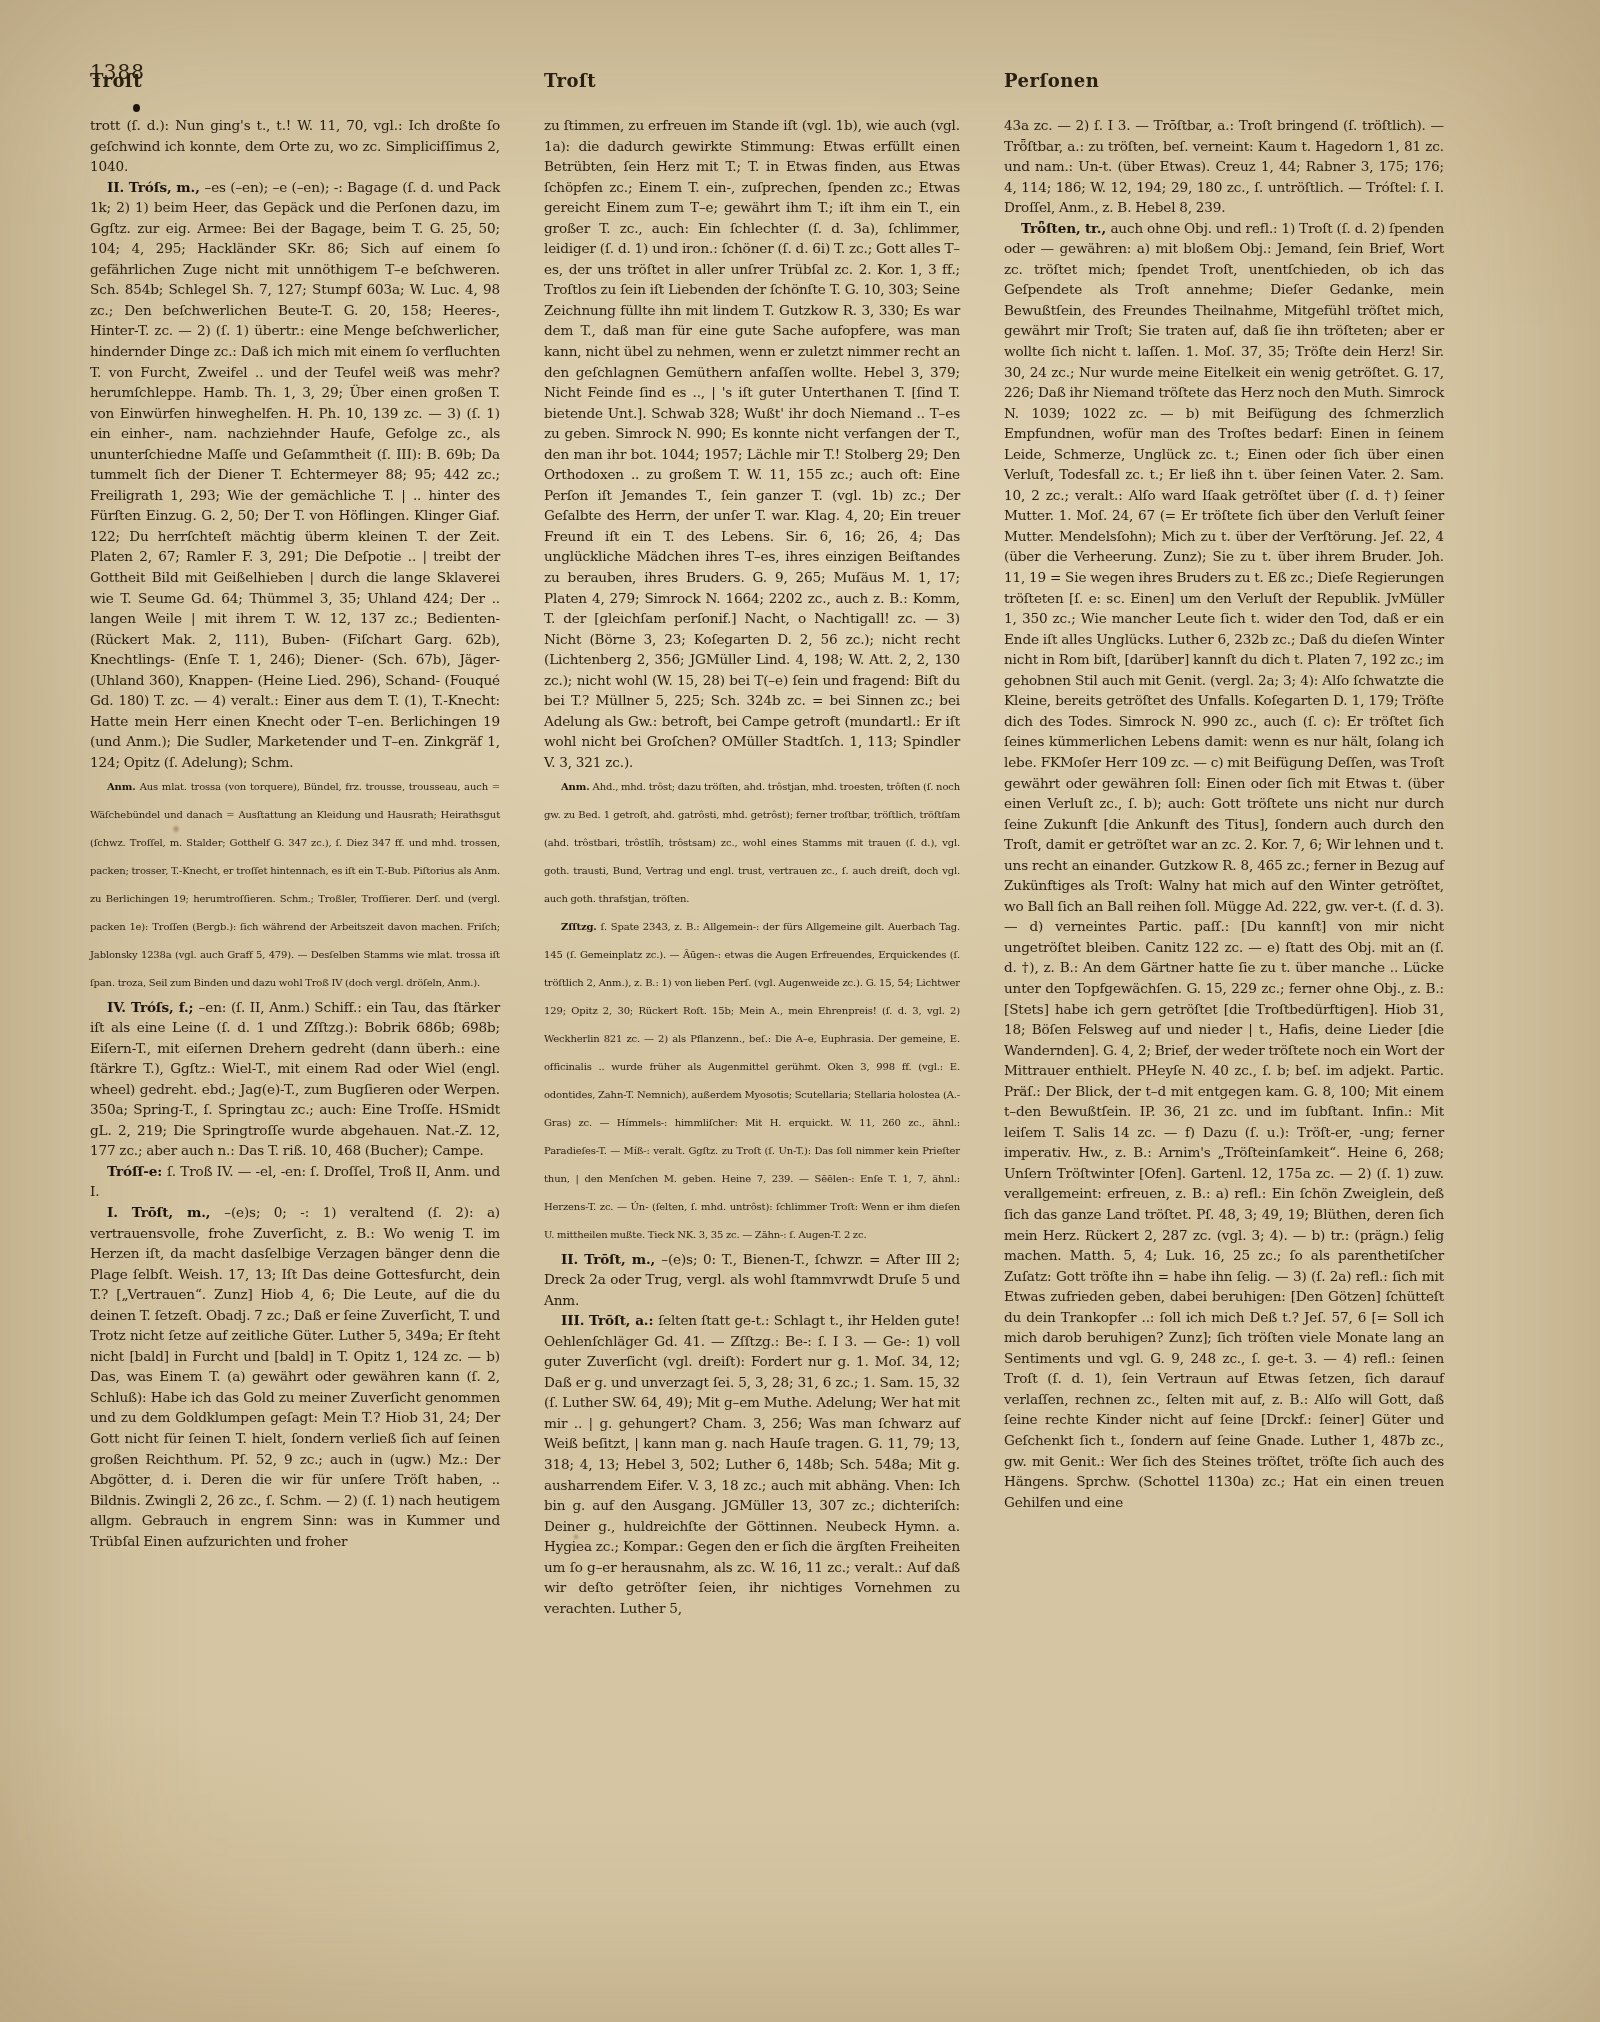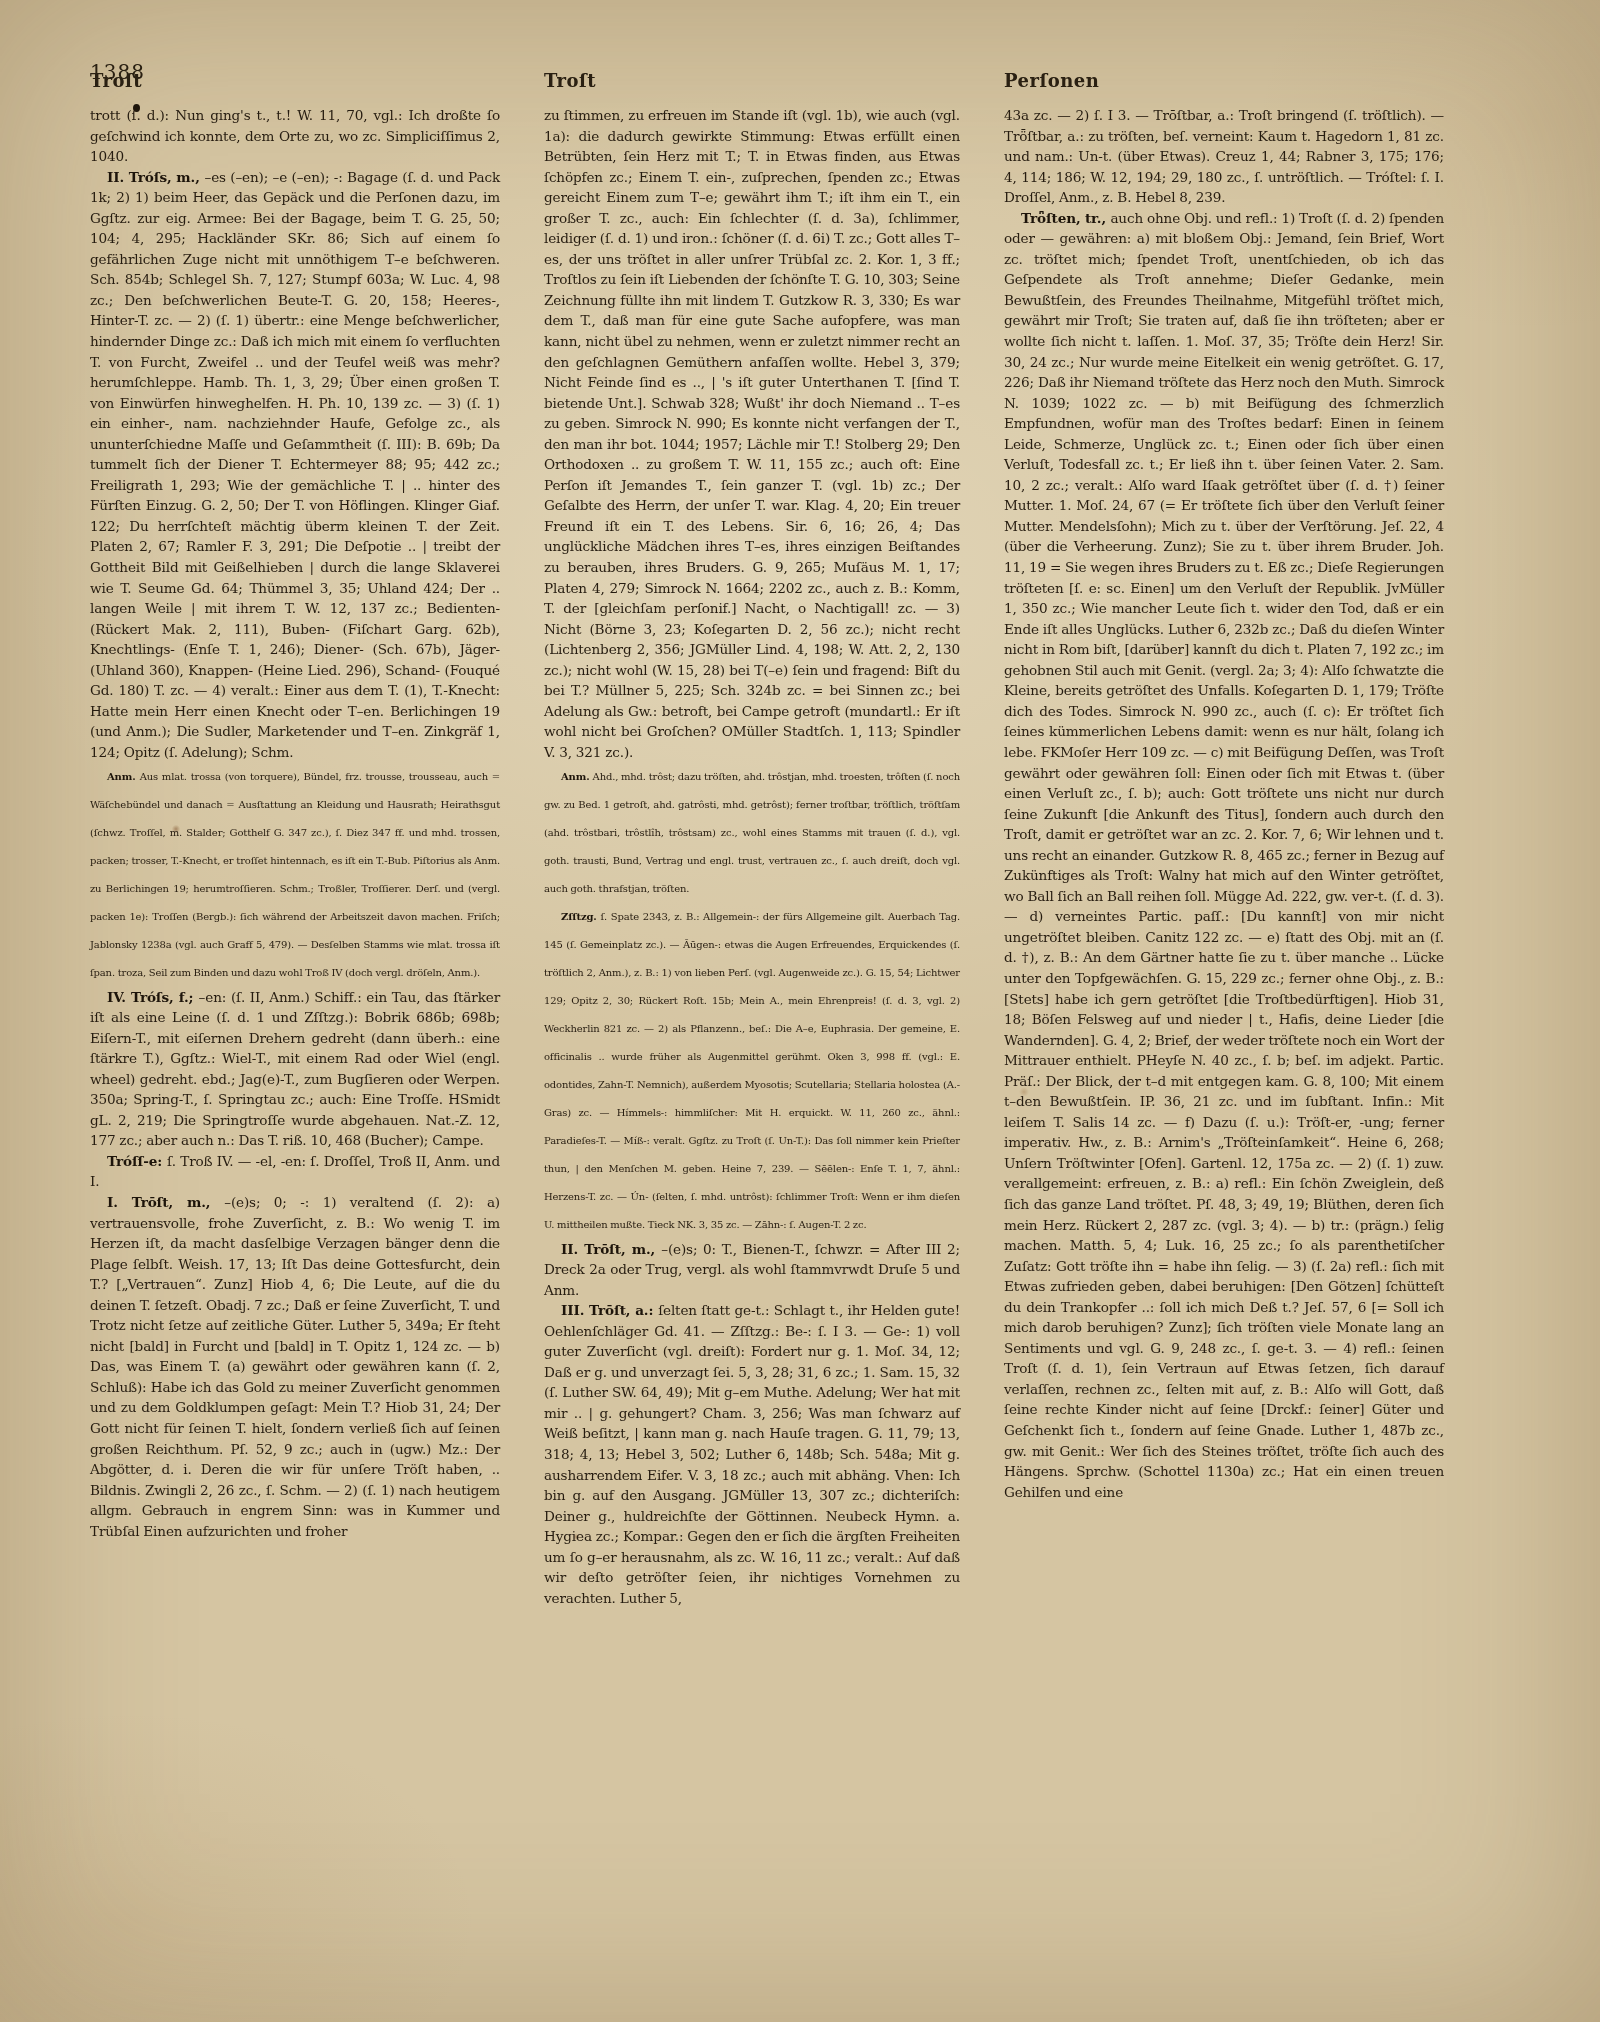--- a/index.html
+++ b/index.html
@@ -31,21 +31,21 @@
   }
   .page-number{
     position:absolute;top:60px;left:90px;
     font-size:20px;color:#2a2012;letter-spacing:1px;
   }
   .ink-speck{
     position:absolute;top:104px;left:133px;width:7px;height:8px;border-radius:50%;
     background:#1e150a;
   }
   .content{
-    position:absolute;top:105px;left:90px;
+    position:absolute;top:115px;left:90px;
     display:grid;grid-template-columns:410px 416px 440px;column-gap:44px;
     width:1354px;
   }
   .col{min-height:10px;}
   .para{
     margin:0;
     font-size:13.6px;
     line-height:20.55px;
     text-align:justify;
     text-indent:17px;

